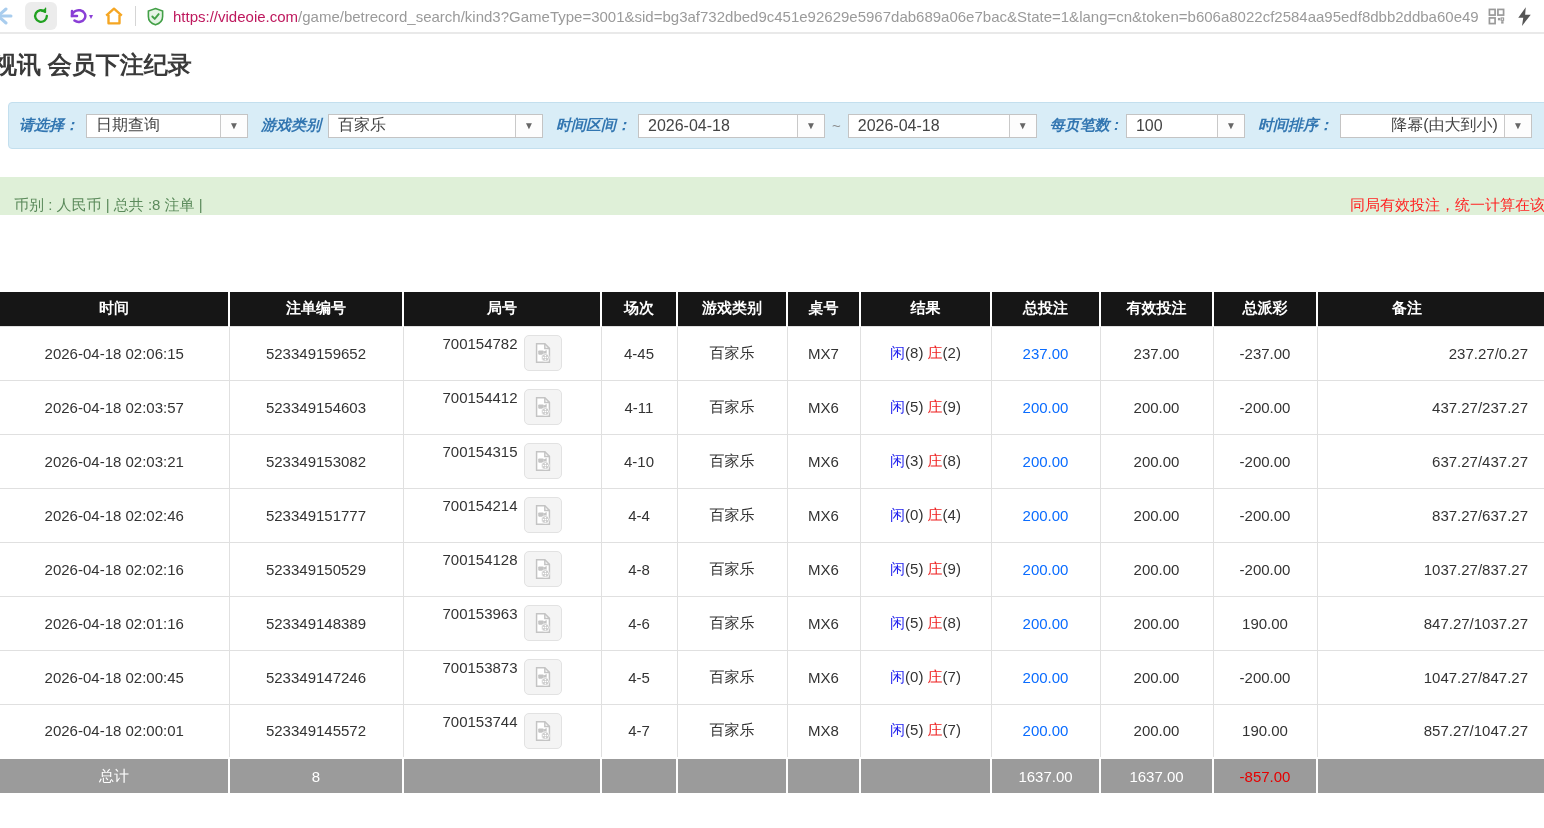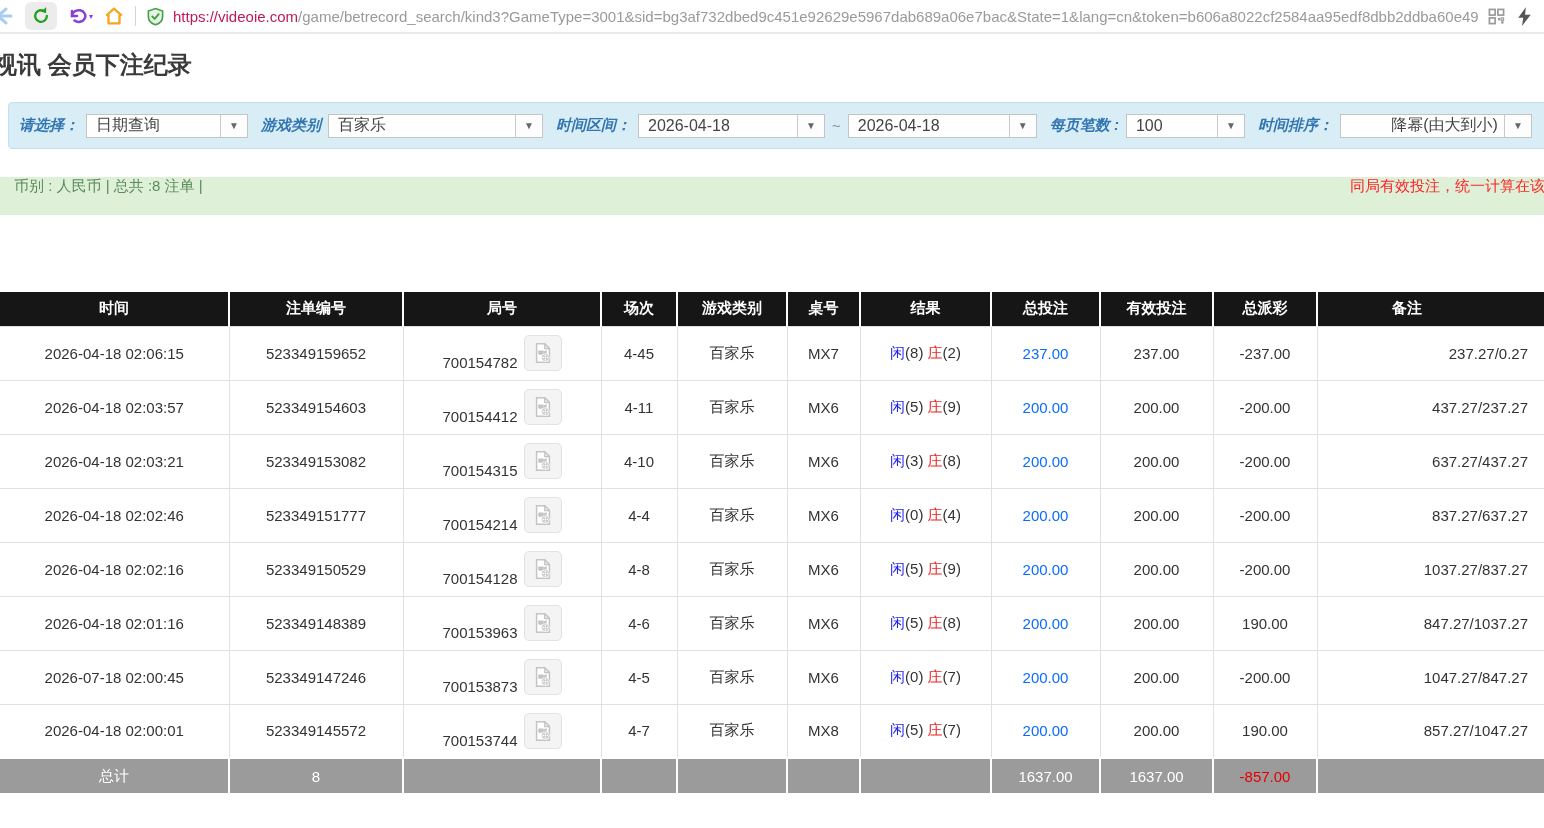--- a/index.html
+++ b/index.html
@@ -31,41 +31,41 @@
   .f-label { color:#3276b1; font-weight:bold; font-size:15px; white-space:nowrap; margin-left:6px;font-style:italic; }
   .f-label:first-child { margin-left:0; }
   .combo { display:inline-flex; height:24px; background:#fff; border:1px solid #c4c4c4; }
   .combo-input { border:none; outline:none; height:100%; font-size:16px; color:#444;
     padding:0 6px 0 9px; font-family:inherit; background:#fff; }
   .combo-arrow { width:27px; border-left:1px solid #c9c9c9; display:flex;
     align-items:center; justify-content:center; color:#666; font-size:10px; background:#fdfdfd; cursor:pointer; }
   .tilde { color:#8a8a8a; font-size:15px; }
 
   .summary-bar { margin-top:28px; height:38px; background:#dff0d8;
-    display:flex; align-items:flex-start; justify-content:space-between;
+    display:flex; align-items:flex-end; justify-content:space-between;
     padding:0 0 0 14px; overflow:hidden; }
   .summary-left { color:#5b8a5b; font-size:15px; white-space:nowrap; }
   .summary-right { color:#ff2222; font-size:15px; white-space:nowrap; margin-right:-16px; }
 
   
   table.bet { margin-top:77px; width:1544px; table-layout:fixed; border-collapse:collapse; }
   table.bet thead th { background:#161616; color:#fff; font-size:15px; font-weight:bold;
     height:34px; border-right:2px solid #fff; }
   table.bet thead th:last-child { border-right:none; text-align:center; padding-right:48px;margin-top:25px; }
   table.bet tbody td { height:54px; border:1px solid #e0e0e0; text-align:center;
     font-size:15px; color:#333; background:#fff; }
   table.bet tbody td.remark { text-align:right; padding-right:16px; }
   table.bet tbody tr td:first-child { border-left:none; }
   table.bet tbody tr td:last-child  { border-right:none; }
   .link-blue { color:#0a6cff; cursor:pointer; }
   .neg { color:#ff0000; }
   .res-p { color:#2222ee; }
   .res-b { color:#ee2222; }
   .res-n { color:#333; }
-  .round-wrap { display:inline-flex; align-items:flex-end; gap:6px; }
+  .round-wrap { display:inline-flex; align-items:flex-start; gap:6px; }
   .video-btn { width:38px; height:36px; background:#f4f4f4; border:1px solid #e2e2e2;
     border-radius:5px; display:inline-flex; align-items:center; justify-content:center; cursor:pointer; }
   table.bet tfoot td { background:#9b9b9b; border:2px solid #fff; color:#fff;
     font-size:15px; height:36px; text-align:center; }
   table.bet tfoot td.neg-f { color:#e60000; }
   table.bet tfoot tr td:first-child { border-left:none; }
   table.bet tfoot tr td:last-child  { border-right:none; }
 </style>
 </head>
 <body>
@@ -365,21 +365,21 @@
         <td>4-6</td>
         <td>百家乐</td>
         <td>MX6</td>
         <td><span class="res-p">闲</span><span class="res-n">(5)</span> <span class="res-b">庄</span><span class="res-n">(8)</span></td>
         <td><span class="link-blue">200.00</span></td>
         <td>200.00</td>
         <td>190.00</td>
         <td class="remark">847.27/1037.27</td>
       </tr>
       <tr>
-        <td>2026-07-18 02:00:45</td>
+        <td>2026-04-18 02:00:45</td>
         <td>523349147246</td>
         <td><span class="round-wrap">
             <span>700153873</span>
             <span class="video-btn">
               <svg width="22" height="22" viewBox="0 0 24 24">
                 <path d="M5 2 h9 l5 5 v15 H5 Z" fill="#fff" stroke="#c4c4c4" stroke-width="1.6"></path>
                 <path d="M14 2 v5 h5" fill="none" stroke="#c4c4c4" stroke-width="1.6"></path>
                 <rect x="6.8" y="9.2" width="6" height="4.6" rx="0.9" fill="#c4c4c4"></rect>
                 <path d="M12.8 10.3 L16 8.8 V14.3 L12.8 12.8 Z" fill="#c4c4c4"></path>
                 <circle cx="14.6" cy="17" r="4.3" fill="#cdcdcd" stroke="#fff" stroke-width="0.8"></circle>

